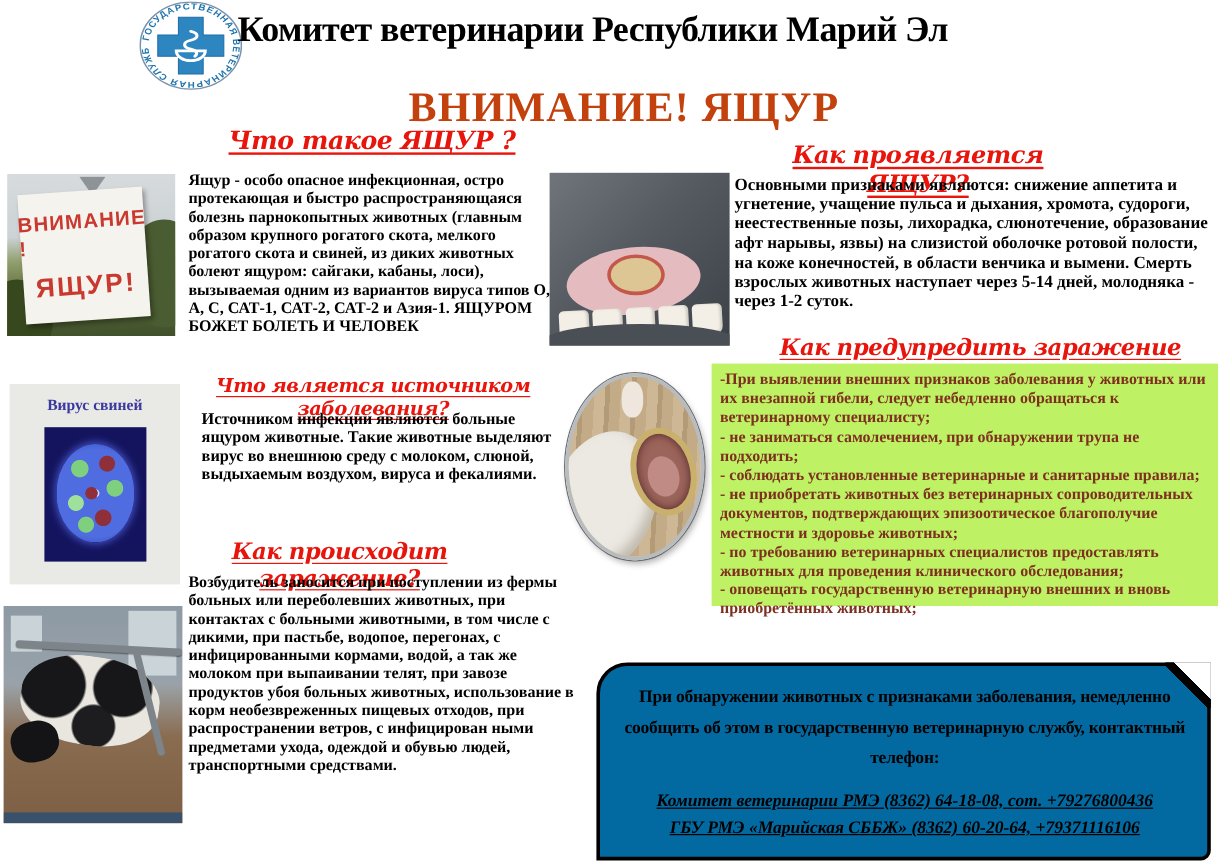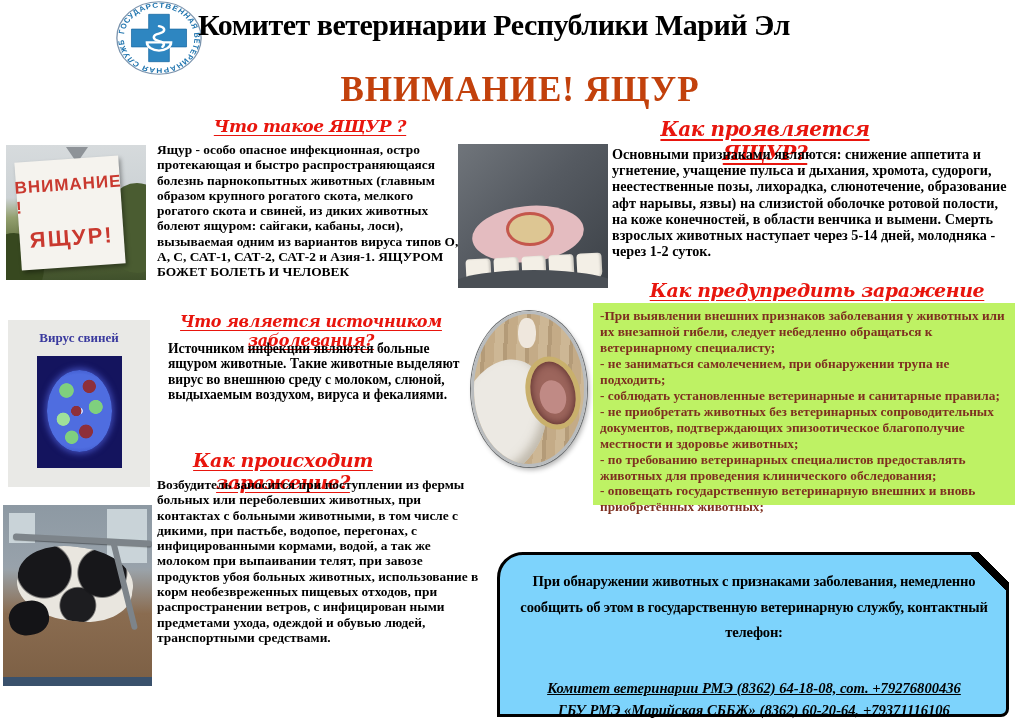--- a/index.html
+++ b/index.html
@@ -19,21 +19,21 @@
     font-size:35px; font-weight:bold; color:#c2410c;
     letter-spacing:1px;margin-top:20px;
   }
 
   
   .h-red{
     font-family:"DejaVu Serif", serif; font-style:italic; font-weight:bold;
     color:#e8150d; text-decoration:underline; text-underline-offset:3px;
     text-align:center; letter-spacing:-0.4px;
   }
-  .h1{left:150px; top:116px; width:320px; font-size:17px;}
+  .h1{left:150px; top:104px; width:320px; font-size:21px;}
   .h2{left:152px; top:312px; width:318px; font-size:16px;}
   .h3{left:150px; top:449px; width:266px; font-size:19px;}
   .h4{left:622px; top:117px; width:286px; font-size:20px;}
   .h5{left:628px; top:279px; width:378px; font-size:19px;}
 
   
   .para{font-weight:bold; line-height:1.14; text-align:left;}
   .p1{left:157px; top:142px; width:309px; font-size:13.4px;}
   .p2{left:168px; top:341px; width:300px; font-size:13.6px;}
   .p3{left:157px; top:477px; width:328px; font-size:13.4px;}
@@ -140,34 +140,34 @@
     transform:rotate(18deg); box-shadow:inset -6px -4px 10px rgba(150,140,120,.5);}
   .oval-mouth{left:52px; top:42px; width:54px; height:74px; background:#9c655c;
     border:5px solid #c9b06c; border-radius:50%; transform:rotate(-14deg); box-sizing:border-box;
     box-shadow:inset 0 0 8px rgba(60,20,20,.8);}
   .oval-tongue{left:66px; top:66px; width:26px; height:34px; background:#c08a85; border-radius:50%;
     transform:rotate(-14deg);}
 
   
   .red-box{
     left:497px; top:552px; width:512px; height:165px; box-sizing:border-box;
-    background:#7dd3fc; border:3px solid #000; border-radius:26px 0 8px 0;
+    background:#0369a1; border:3px solid #000; border-radius:26px 0 8px 0;
     text-align:center;
     padding-left:12px;
   }
   .red-snip{
     right:-3px; top:-3px; width:38px; height:38px;
     background:linear-gradient(to top right, transparent 0 46%, #000 46% 60%, #fff 60% 100%);
   }
   .red-notice{
     left:10px; top:14px; width:488px; font-size:14.6px; font-weight:bold;
     line-height:1.75; letter-spacing:-0.2px;
   }
   .red-contacts{left:10px; top:103px; width:488px; font-weight:bold; font-style:italic;
-    font-size:14.6px; line-height:1.5;margin-top:20px;}
+    font-size:14.6px; line-height:1.5;}
   .red-contact{text-decoration:underline;}
 </style>
 </head>
 <body>
 
 <div id="poster">
 
   <div class="abs logo">
     <svg viewBox="0 0 100 100" width="86" height="74" preserveAspectRatio="none">
       <circle cx="50" cy="50" r="49" fill="#ffffff" stroke="#7a93ad" stroke-width="1.5"></circle>

